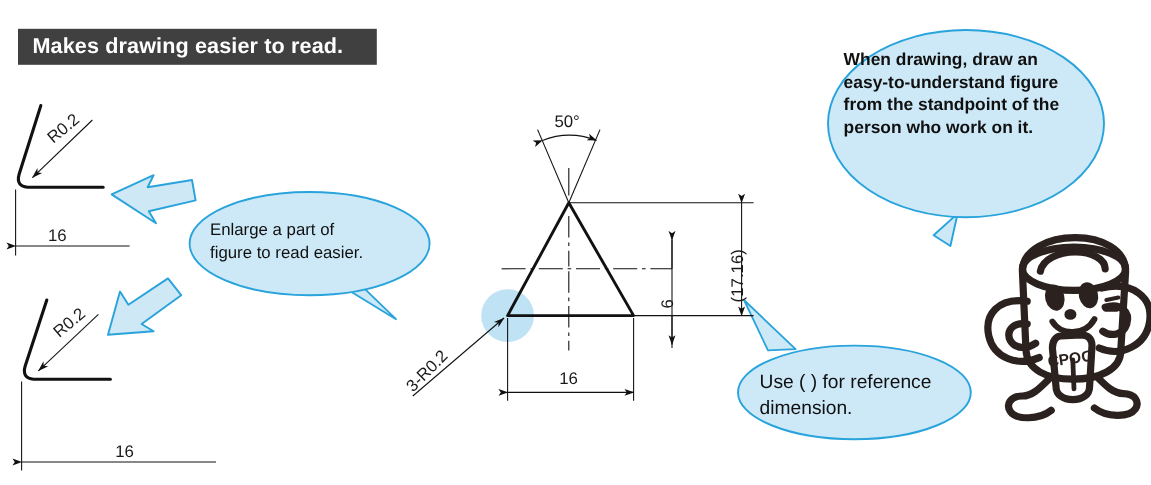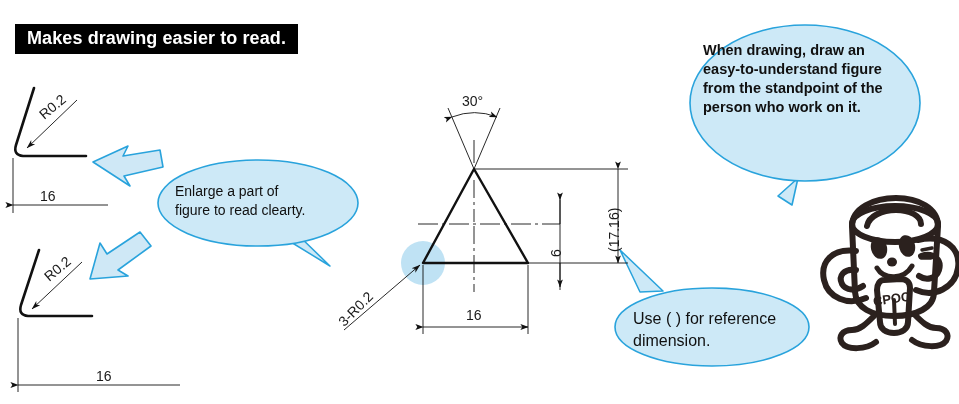--- a/index.html
+++ b/index.html
@@ -7,23 +7,23 @@
     width:959px;height:404px;position:relative;overflow:hidden;
     font-family:"Liberation Sans", sans-serif;
     -webkit-font-smoothing:antialiased;
   }
   .stage{position:absolute;left:0;top:0;width:959px;height:404px;}
   svg.layer{position:absolute;left:0;top:0;width:959px;height:404px;overflow:visible;}
 
   
   #title-banner{
     position:absolute;left:15px;top:24px;
-    background:#000000;color:#ffffff;
+    background:#404040;color:#ffffff;
     font-size:18px;font-weight:bold;letter-spacing:0.1px;
-    padding:5px 12px 6px 12px;
+    padding:5px 28px 6px 12px;
     white-space:nowrap;line-height:1.05;
   }
 
   
   .dimtext{
     position:absolute;color:#1a1a1a;font-size:14px;
     white-space:nowrap;font-family:"Liberation Sans", sans-serif;
   }
 
   
@@ -177,31 +177,31 @@
   </svg>
 
   <div id="title-banner">Makes drawing easier to read.</div>
 
   <div class="dimtext rot40" style="left:36px;top:110px;">R0.2</div>
   <div class="dimtext" style="left:40px;top:188px;">16</div>
 
   <div class="dimtext rot40" style="left:41px;top:272px;">R0.2</div>
   <div class="dimtext" style="left:96px;top:368px;">16</div>
 
-  <div class="dimtext" style="left:462px;top:93px;">30°</div>
+  <div class="dimtext" style="left:462px;top:93px;">50°</div>
   <div class="dimtext" style="left:466px;top:307px;">16</div>
   <div class="dimtext rot90" style="left:548px;top:257px;">6</div>
   <div class="dimtext rot90" style="left:606px;top:252px;">(17.16)</div>
   <div class="dimtext rot45" style="left:335px;top:318px;">3-R0.2</div>
 
   <div class="bubble-text" id="bubble-main-text">When drawing, draw an
 easy-to-understand figure
 from the standpoint of the
 person who work on it.</div>
   <div class="bubble-text" id="bubble-enlarge-text">Enlarge a part of
-figure to read clearty.</div>
+figure to read easier.</div>
   <div class="bubble-text" id="bubble-ref-text">Use ( ) for reference
 dimension.</div>
 
   <div class="dimtext" style="left:872px;top:294px;font-size:13px;font-weight:bold;color:#2b211e;
               transform:rotate(-8deg);transform-origin:left top;">CPOC</div>
 
 </div>
 
 </body></html>

